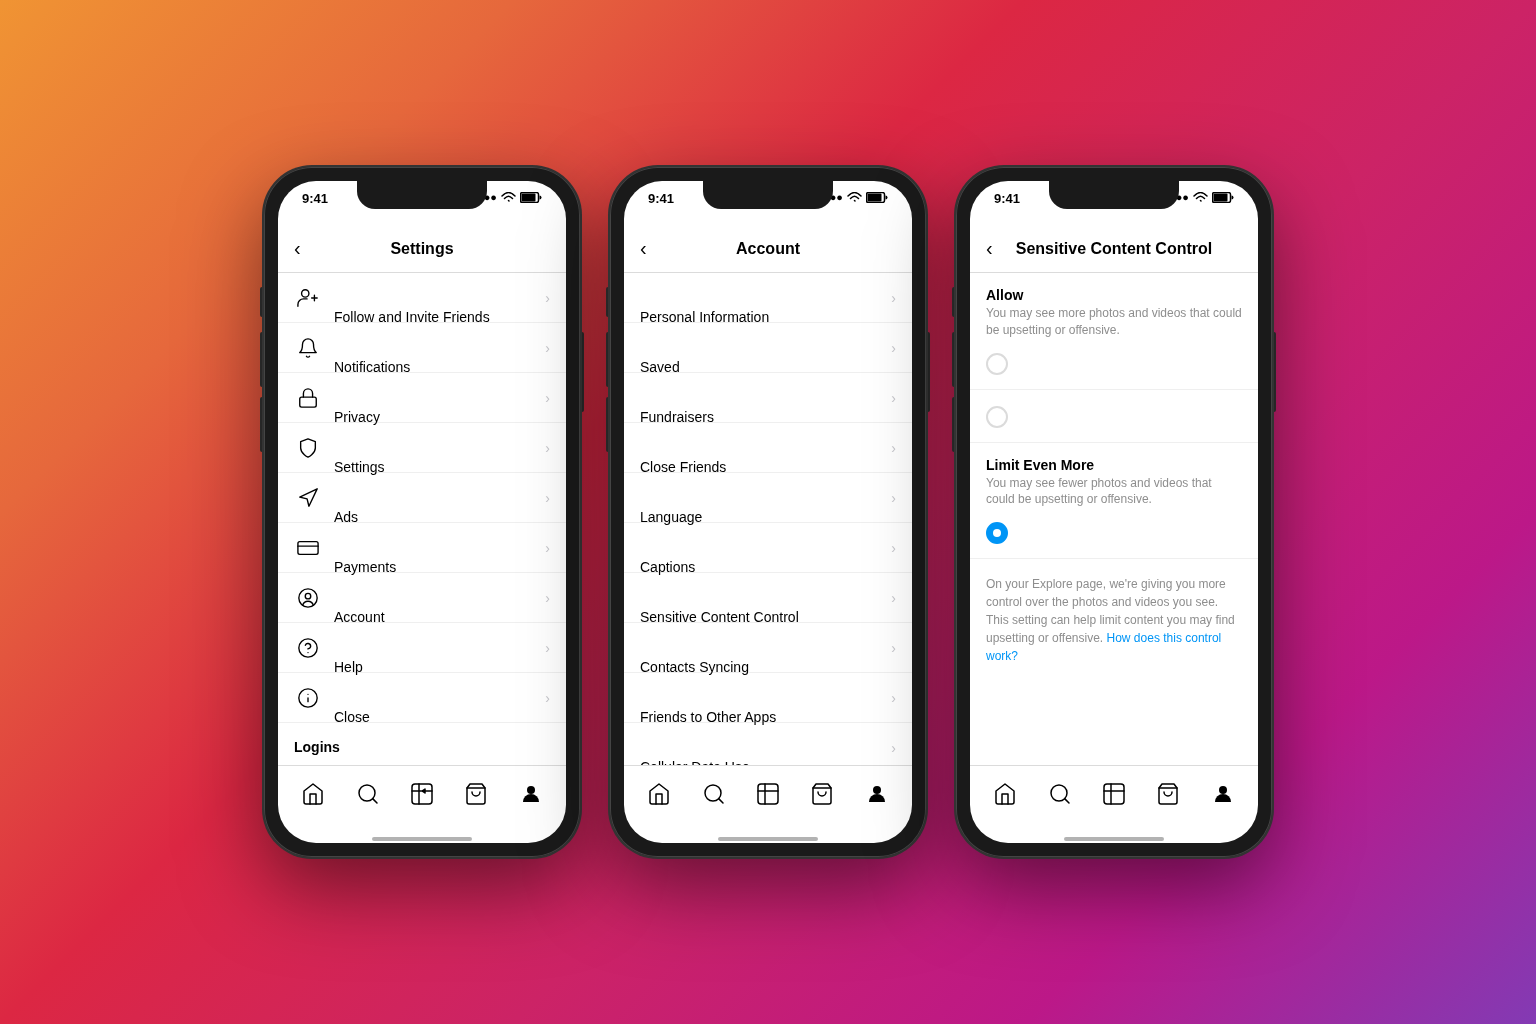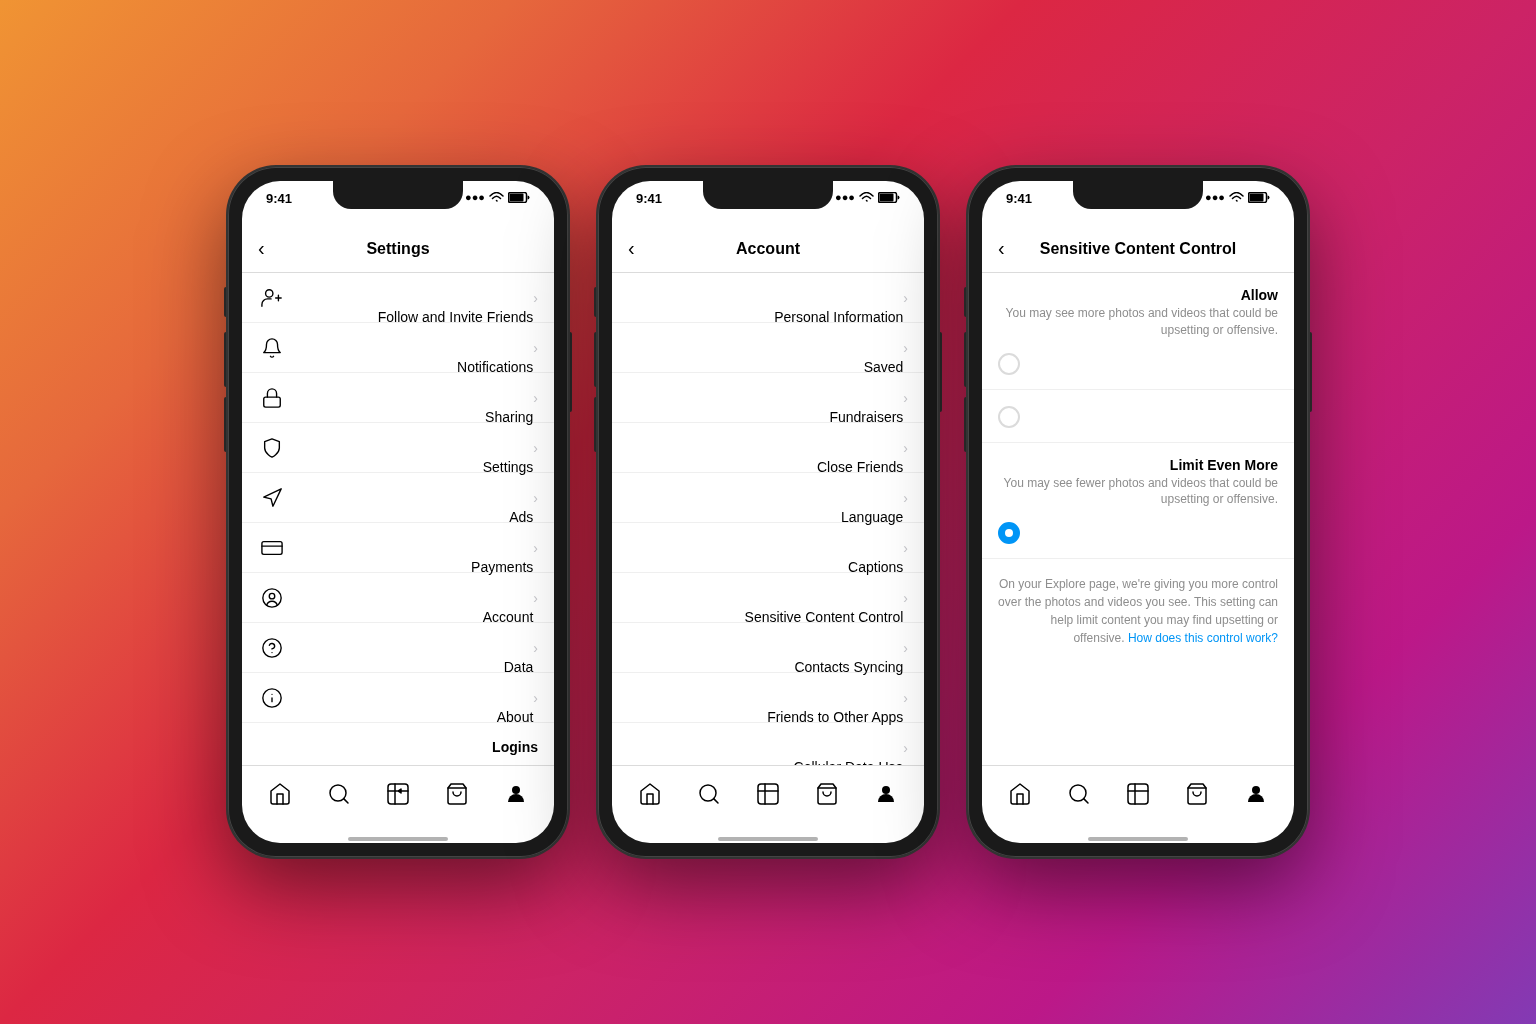--- a/index.html
+++ b/index.html
@@ -10,23 +10,22 @@
       display: flex;
       align-items: center;
       justify-content: center;
       gap: 30px;
       font-family: -apple-system, BlinkMacSystemFont, 'Helvetica Neue', Arial, sans-serif;
       overflow: hidden;
     }
 
     .phone-wrapper {
       position: relative;
-      width: 340px;
+      width: 316px;
       height: 690px;
-      text-align: right;
     }
 
     .phone-frame {
       position: absolute;
       inset: 0;
       border-radius: 48px;
       background: #1a1a1a;
       box-shadow:
         0 0 0 2px #333,
         0 30px 80px rgba(0,0,0,0.5),
@@ -375,21 +374,21 @@
         <span class="menu-item-chevron">›</span>
       </div>
 
       <div class="menu-item">
         <div class="menu-item-icon">
           <svg width="22" height="22" viewBox="0 0 24 24">
               <rect x="3" y="11" width="18" height="11" rx="2" class="icon-stroke"></rect>
               <path class="icon-stroke" d="M7 11V7a5 5 0 0110 0v4"></path>
             </svg>
         </div>
-        <span class="menu-item-label">Sharing</span>
+        <span class="menu-item-label">Privacy</span>
         <span class="menu-item-chevron">›</span>
       </div>
 
       <div class="menu-item">
         <div class="menu-item-icon">
           <svg width="22" height="22" viewBox="0 0 24 24">
               <path class="icon-stroke" d="M12 22s8-4 8-10V5l-8-3-8 3v7c0 6 8 10 8 10z"></path>
             </svg>
         </div>
         <span class="menu-item-label">Settings</span>
@@ -429,33 +428,33 @@
         <span class="menu-item-chevron">›</span>
       </div>
 
       <div class="menu-item">
         <div class="menu-item-icon">
           <svg width="22" height="22" viewBox="0 0 24 24">
               <circle cx="12" cy="12" r="10" class="icon-stroke"></circle>
               <path class="icon-stroke" d="M9.1 9a3 3 0 015.8 1c0 2-3 3-3 3M12 17h.01"></path>
             </svg>
         </div>
-        <span class="menu-item-label">Data</span>
+        <span class="menu-item-label">Help</span>
         <span class="menu-item-chevron">›</span>
       </div>
 
       <div class="menu-item">
         <div class="menu-item-icon">
           <svg width="22" height="22" viewBox="0 0 24 24">
               <circle cx="12" cy="12" r="10" class="icon-stroke"></circle>
               <line x1="12" y1="8" x2="12" y2="8" class="icon-stroke" stroke-width="2.5"></line>
               <line x1="12" y1="12" x2="12" y2="16" class="icon-stroke"></line>
             </svg>
         </div>
-        <span class="menu-item-label">About</span>
+        <span class="menu-item-label">Close</span>
         <span class="menu-item-chevron">›</span>
       </div>
 
       <div class="section-header">Logins</div>
       <div class="link-item">Add Account</div>
 
     </div>
 
     <div class="tab-bar">
       <div class="tab-icon">

